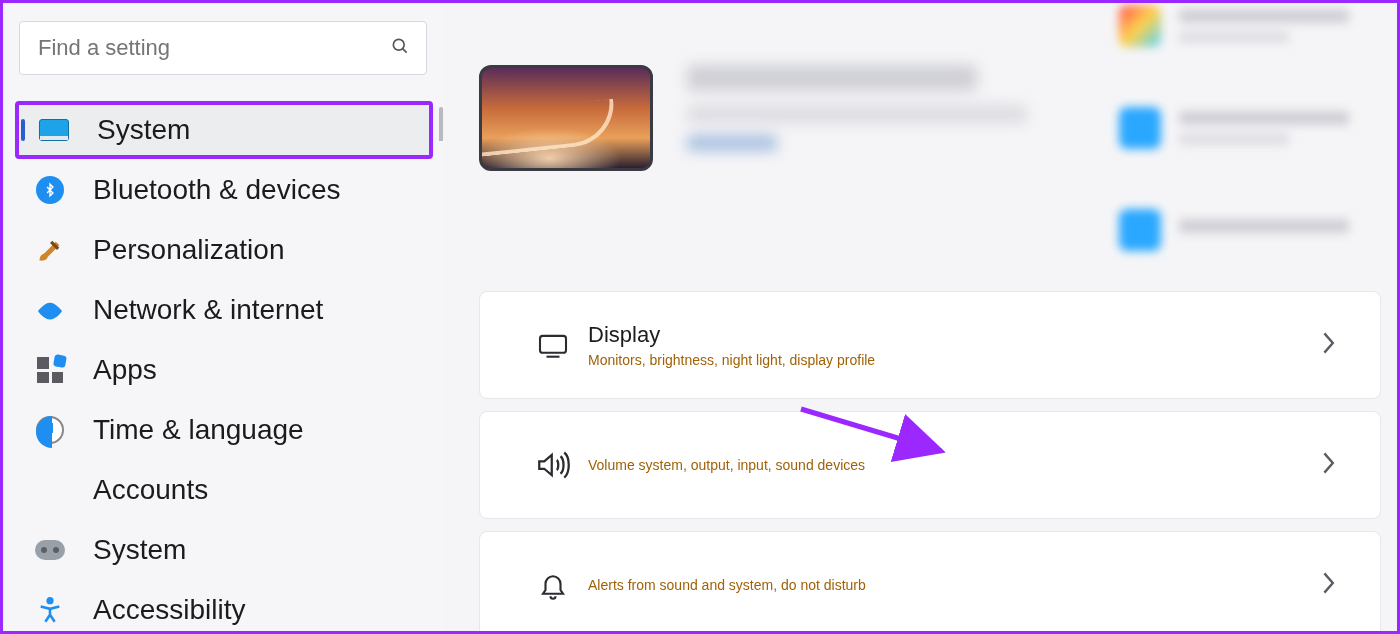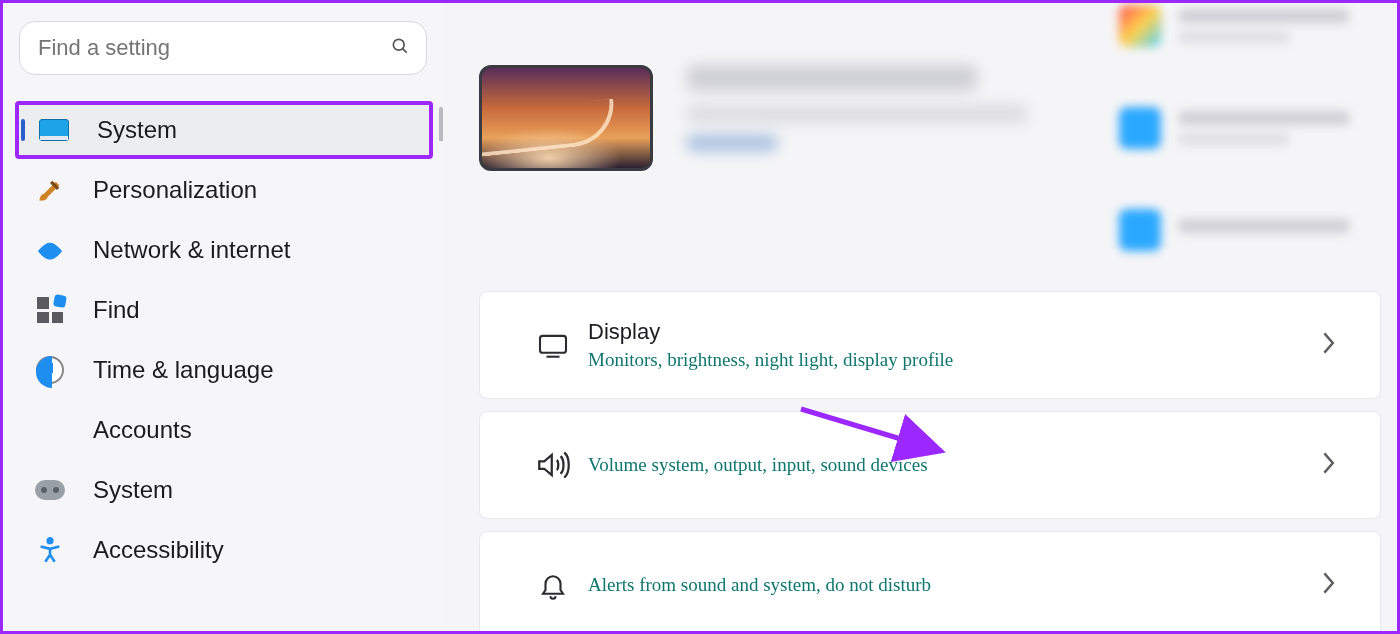--- a/index.html
+++ b/index.html
@@ -17,21 +17,21 @@
     width: 440px;
     padding: 14px 10px 0 12px;
     background: #f6f6f8;
     position: relative;
   }
   .search-wrap {
     margin: 4px 6px 26px 4px;
     height: 54px;
     background: #ffffff;
     border: 1px solid #d9d9dd;
-    border-radius: 16px;
+    border-radius: 4px;
     display: flex;
     align-items: center;
     padding: 0 16px 0 18px;
   }
   .search-wrap input {
     flex: 1;
     border: none;
     outline: none;
     font-size: 22px;
     color: #5b5b60;
@@ -39,21 +39,21 @@
   }
   .search-wrap .sicon { color: #555; }
   .nav { display: flex; flex-direction: column; gap: 2px; }
   .nav-item {
     height: 58px;
     border-radius: 6px;
     display: flex;
     align-items: center;
     padding-left: 20px;
     gap: 28px;
-    font-size: 24px;
+    font-size: 28px;
     color: #1b1b1f;
     position: relative;
   }
   .nav-item.selected {
     background: #ecedef;
     border: 4px solid #9b29ff;
     border-radius: 4px;
     height: 58px;
   }
   .nav-item.selected::before {
@@ -118,21 +118,21 @@
   .rb-lines .l2{width:110px;height:12px;background:#dedee4;border-radius:4px;}
 
   .cards{ margin-top:120px; display:flex; flex-direction:column; gap:12px;}
   .card{
     background:#ffffff;border:1px solid #e7e7ec;border-radius:8px;
     height:108px; display:flex; align-items:center; padding:0 44px;
   }
   .card .cicon{width:58px;display:flex;justify-content:center;color:#2b2b30;}
   .card .ctext{flex:1;padding-left:6px;}
   .card .ctitle{font-size:22px;color:#1c1c21;margin-bottom:4px;}
-  .card .cdesc{font-size:19px;color:#0f766e;font-family:Liberation Serif, serif;}
+  .card .cdesc{font-size:14px;color:#a16207;}
   .card .chev{color:#5c5c63;}
 
   
   .arrow{
     position:absolute;
     left:352px; top:394px;
     width:160px;height:80px;
     pointer-events:none;
   }
 </style>
@@ -153,20 +153,30 @@
 
     <nav class="nav">
       <div class="nav-item selected">
         <span class="nav-icon">
             <span class="ic-system"></span>
           </span>
         <span>System</span>
       </div>
       <div class="nav-item">
         <span class="nav-icon">
+            <span class="ic-bt">
+          <svg width="14" height="18" viewBox="0 0 24 24" fill="none" stroke="#fff" stroke-width="2.4">
+                <path d="M7 7l10 10-5 5V2l5 5L7 17"></path>
+              </svg>
+        </span>
+          </span>
+        <span>Bluetooth &amp; devices</span>
+      </div>
+      <div class="nav-item">
+        <span class="nav-icon">
           <svg width="28" height="28" viewBox="0 0 24 24">
               <path fill="#d08428" d="M3 21s0-5 4-6l10-10 3 3-10 10c-1 4-7 3-7 3z"></path>
               <path fill="#7a4a17" d="M14 4l6 6-2 2-6-6z"></path>
             </svg>
         </span>
         <span>Personalization</span>
       </div>
       <div class="nav-item">
         <span class="nav-icon">
           <svg width="30" height="24" viewBox="0 0 24 20" fill="#1f8ef1">
@@ -177,21 +187,21 @@
       </div>
       <div class="nav-item">
         <span class="nav-icon">
             <span class="ic-apps">
               <span></span>
               <span></span>
               <span></span>
               <span></span>
             </span>
           </span>
-        <span>Find</span>
+        <span>Apps</span>
       </div>
       <div class="nav-item">
         <span class="nav-icon">
             <span class="ic-time"></span>
           </span>
         <span>Time &amp; language</span>
       </div>
       <div class="nav-item">
         <span class="nav-icon">
             <span class="ic-acc"><span class="head"></span><span class="body"></span></span>

